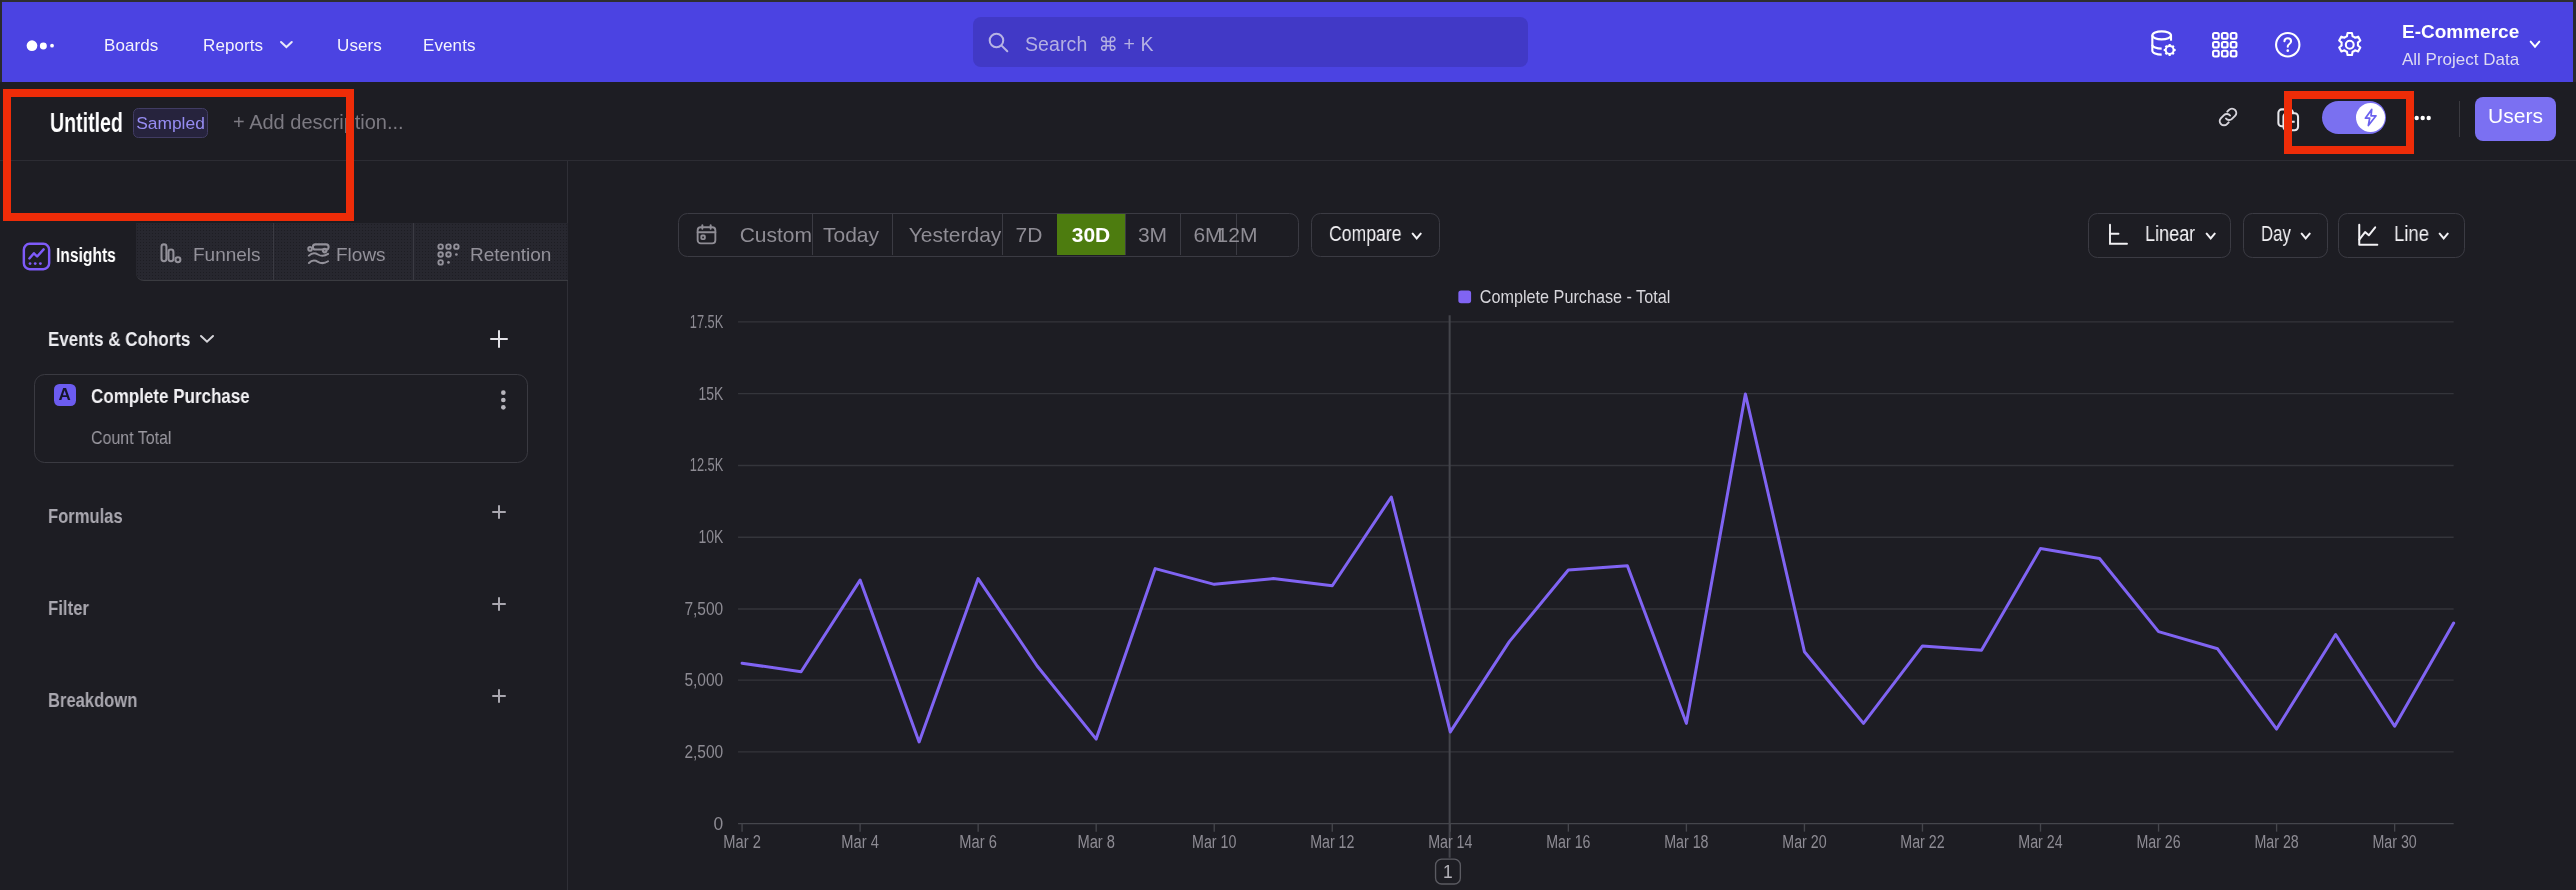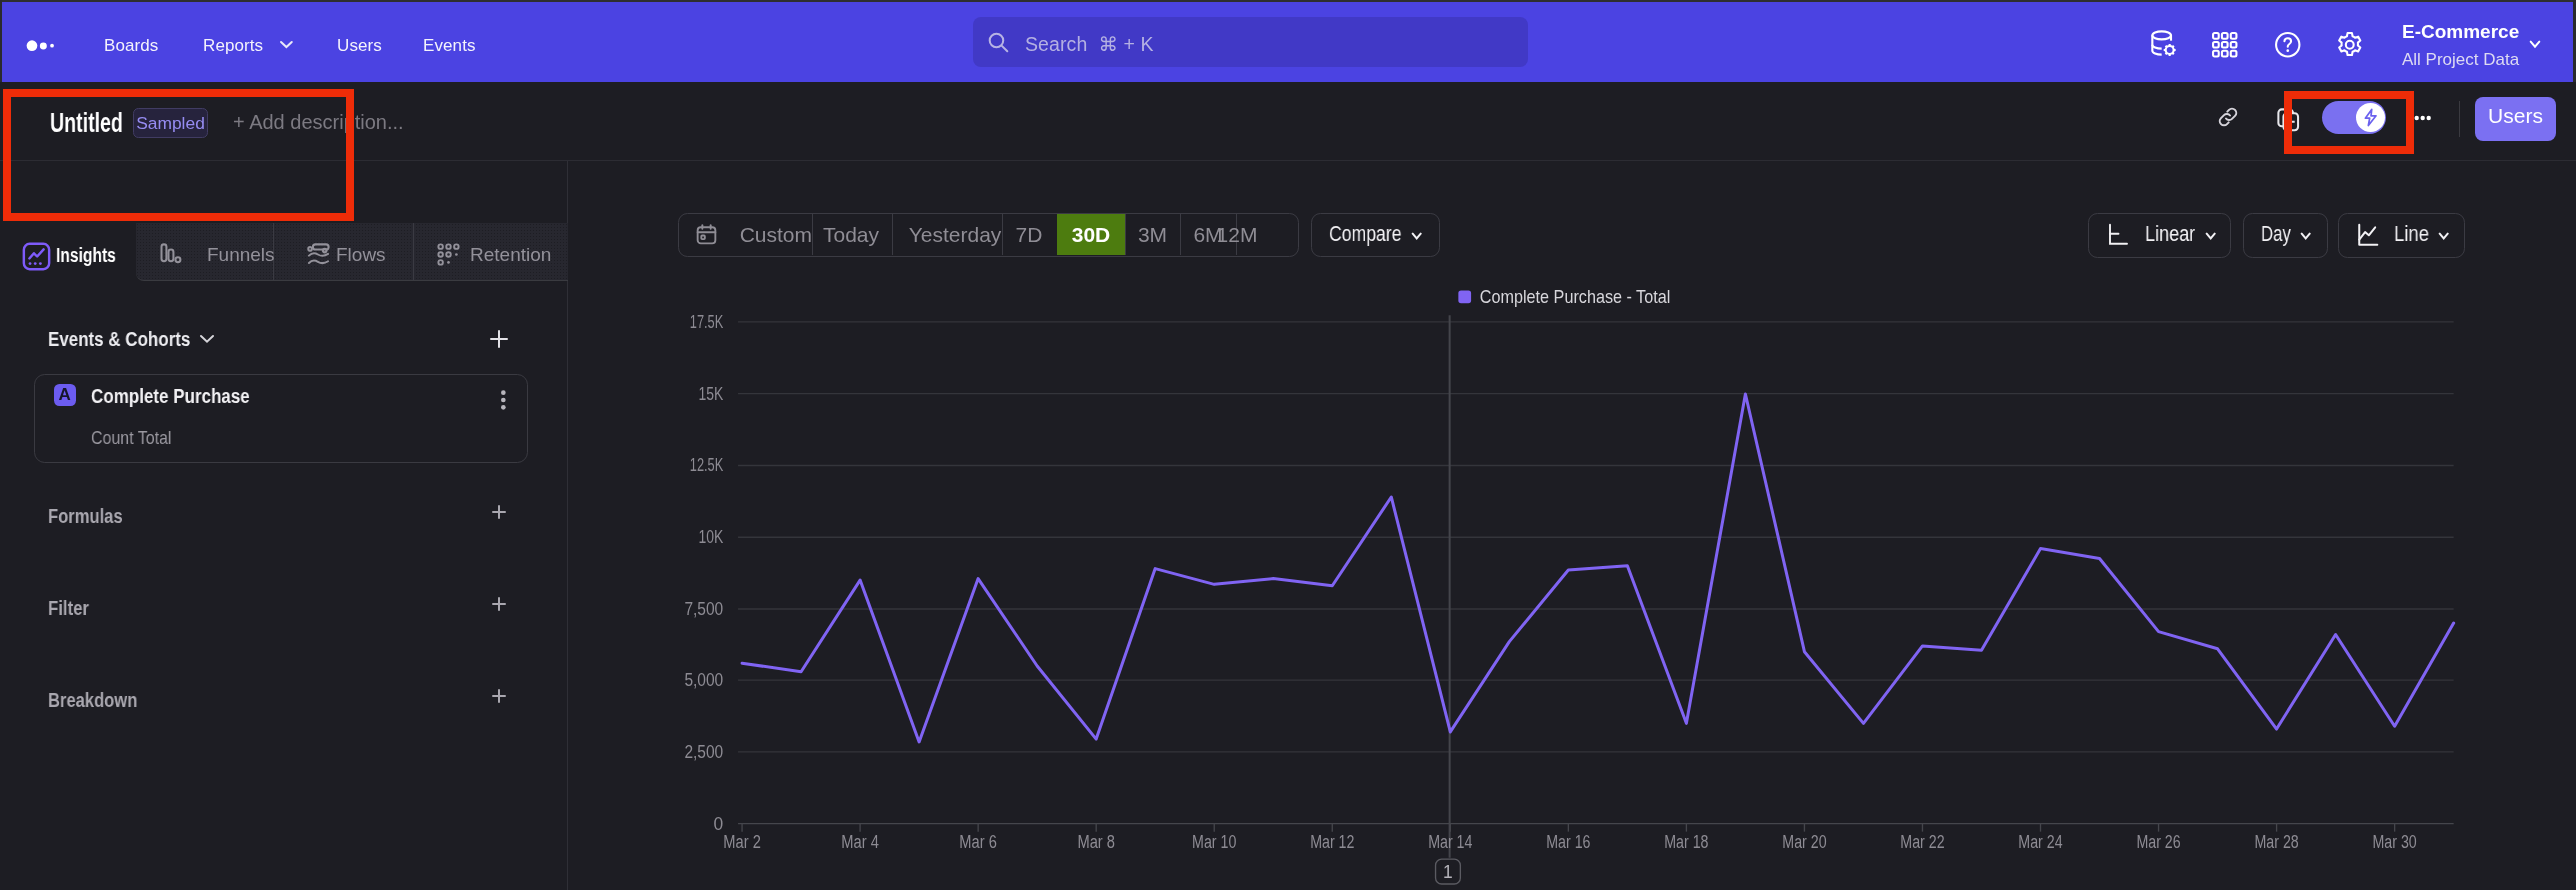--- a/index.html
+++ b/index.html
@@ -193,21 +193,21 @@
       <circle cx="13" cy="4.5" r="3.3" fill="#fff"></circle>
       <circle cx="22" cy="4.5" r="3.3" fill="#fff"></circle>
   </svg>
   <div class="abs" style="left:2459px;top:101px;width:1.3px;height:36px;background:#3a3a40;"></div>
   <div class="savebtn">Users</div>
 
   <div class="sidebar"></div>
   <div class="tabstrip"></div>
   <div class="tabdiv" style="left:273px;"></div>
   <div class="tabdiv" style="left:413px;"></div>
-  <span class="tablabel" style="left:207px;text-align:right;">Funnels</span>
+  <span class="tablabel" style="left:193px;text-align:right;">Funnels</span>
   <span class="tablabel" style="left:328px;margin-left:8px;">Flows</span>
   <span class="tablabel" style="left:470px;">Retention</span>
   <svg class="abs" style="left:21px;top:241px;z-index:5;" width="31" height="31" viewBox="0 0 24 24">
     <rect x="2.2" y="2.2" width="19.6" height="19.6" rx="4.5" fill="none" stroke="#7e5bfa" stroke-width="1.9"></rect>
     <path d="M6.5 13.5 L10 9.5 L12.5 12 L17.5 6.5" fill="none" stroke="#7e5bfa" stroke-width="1.9" stroke-linecap="round" stroke-linejoin="round"></path>
     <g fill="#7e5bfa">
         <circle cx="7" cy="17.5" r="1.1"></circle>
         <circle cx="11" cy="17.5" r="1.1"></circle>
         <circle cx="15" cy="17.5" r="1.1"></circle>
       </g>

